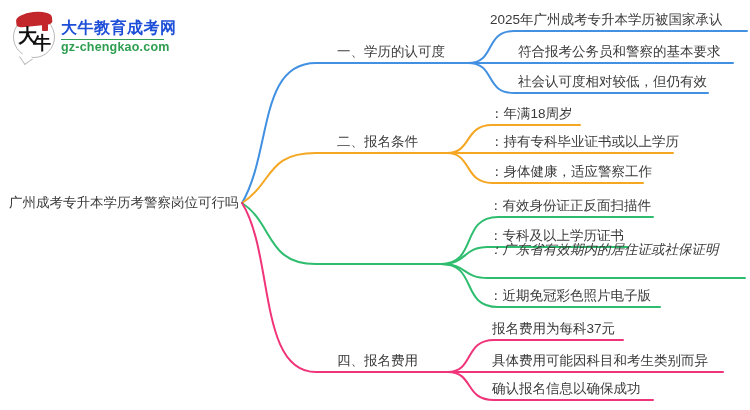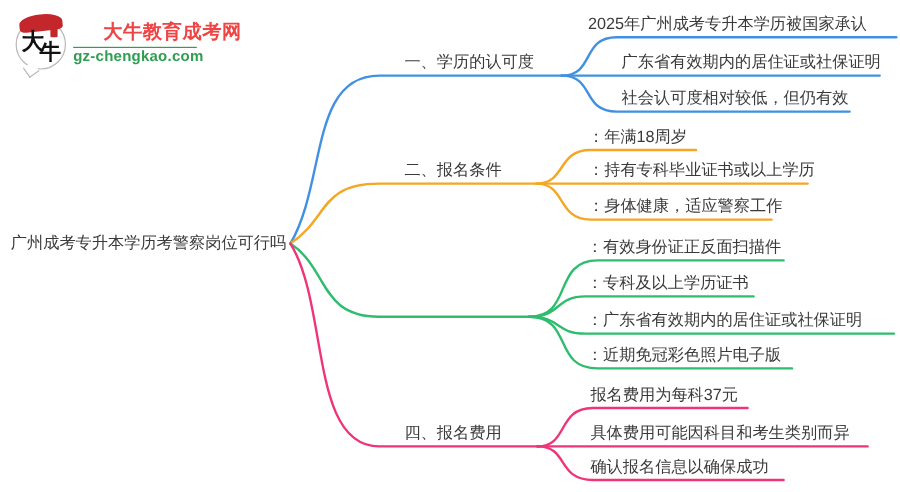--- a/index.html
+++ b/index.html
@@ -29,22 +29,22 @@
   .badge-char-da{position:absolute;left:6px;top:14px;font-size:19px;font-weight:bold;color:#111;line-height:1;}
   .badge-char-niu{position:absolute;left:21px;top:22px;font-size:18px;font-weight:bold;color:#111;line-height:1;}
   .badge-seal{position:absolute;left:30px;top:12px;width:6px;height:7px;background:#c3272b;border-radius:1px;}
   .badge-tail{
     position:absolute;left:9px;top:41px;width:9px;height:9px;background:#fff;
     border-right:1.5px solid #b9b9b9;border-bottom:1.5px solid #b9b9b9;
     transform:rotate(55deg);
   }
   .logo-text{margin-left:3px;padding-top:6px;}
   .site-name{
-    color:#ef4444;font-size:16px;font-weight:bold;letter-spacing:0.5px;
-    line-height:1.2;white-space:nowrap;margin-left:25px;
+    color:#1d4ed8;font-size:16px;font-weight:bold;letter-spacing:0.5px;
+    line-height:1.2;white-space:nowrap;
   }
   .site-divider{height:0;border-top:1.5px solid #2f9e50;margin:2px 0 1px 0;width:103px;}
   .site-url{color:#2f9e50;font-size:12.5px;font-weight:bold;letter-spacing:0.2px;line-height:1.1;}
 
   
   .node{position:absolute;white-space:nowrap;line-height:1.2;}
   .root-node{left:9px;top:195px;font-size:13.5px;color:#3a3a3a;}
   .branch-label{font-size:13.5px;color:#3a3a3a;}
   .leaf{font-size:13.5px;color:#3a3a3a;}
 </style>
@@ -94,31 +94,31 @@
       <div class="site-name">大牛教育成考网</div>
       <div class="site-divider"></div>
       <div class="site-url">gz-chengkao.com</div>
     </div>
   </div>
 
   <div class="node root-node">广州成考专升本学历考警察岗位可行吗</div>
 
   <div class="node branch-label" style="left:337px;top:44px;">一、学历的认可度</div>
   <div class="node leaf" style="left:490px;top:12px;">2025年广州成考专升本学历被国家承认</div>
-  <div class="node leaf" style="left:518px;top:44px;">广东省有效期内的居住证或社保证明</div>
+  <div class="node leaf" style="left:518px;top:44px;">符合报考公务员和警察的基本要求</div>
   <div class="node leaf" style="left:518px;top:74px;">社会认可度相对较低，但仍有效</div>
 
   <div class="node branch-label" style="left:337px;top:134px;">二、报名条件</div>
   <div class="node leaf" style="left:490px;top:106px;">：年满18周岁</div>
   <div class="node leaf" style="left:490px;top:134px;">：持有专科毕业证书或以上学历</div>
   <div class="node leaf" style="left:490px;top:164px;">：身体健康，适应警察工作</div>
 
   <div class="node leaf" style="left:489px;top:198px;text-align:right;">：有效身份证正反面扫描件</div>
   <div class="node leaf" style="left:489px;top:228px;">：专科及以上学历证书</div>
-  <div class="node leaf" style="left:489px;top:259px;">：广东省有效期内的居住证或社保证明</div>
+  <div class="node leaf" style="left:489px;top:242px;font-style:italic;">：广东省有效期内的居住证或社保证明</div>
   <div class="node leaf" style="left:489px;top:288px;">：近期免冠彩色照片电子版</div>
 
   <div class="node branch-label" style="left:337px;top:353px;">四、报名费用</div>
   <div class="node leaf" style="left:492px;top:321px;">报名费用为每科37元</div>
   <div class="node leaf" style="left:492px;top:353px;">具体费用可能因科目和考生类别而异</div>
   <div class="node leaf" style="left:492px;top:381px;">确认报名信息以确保成功</div>
 
 </div>
 
 </body></html>

